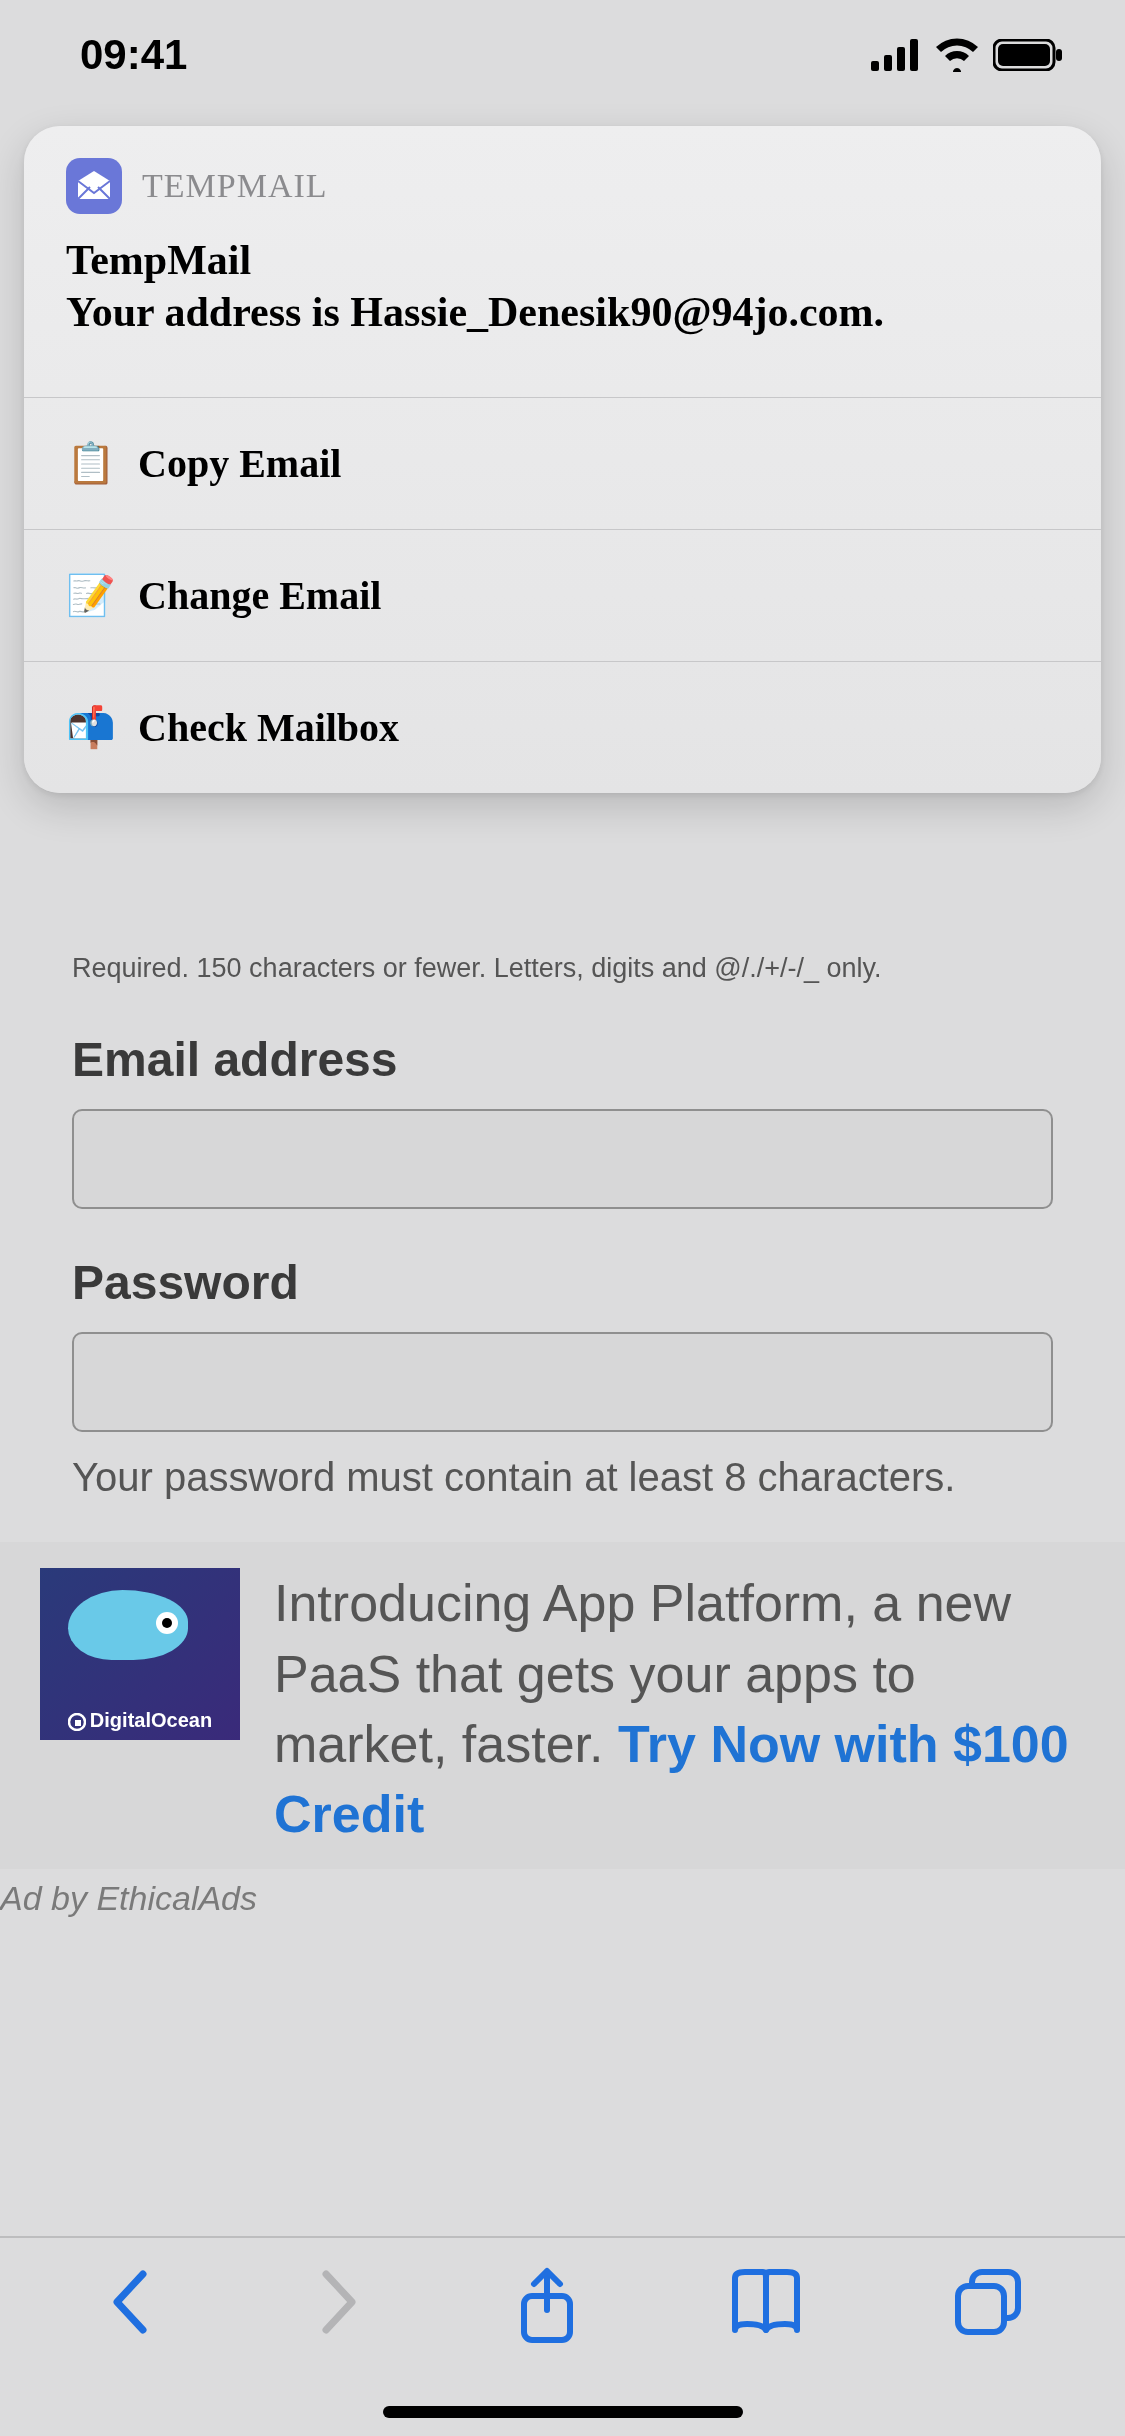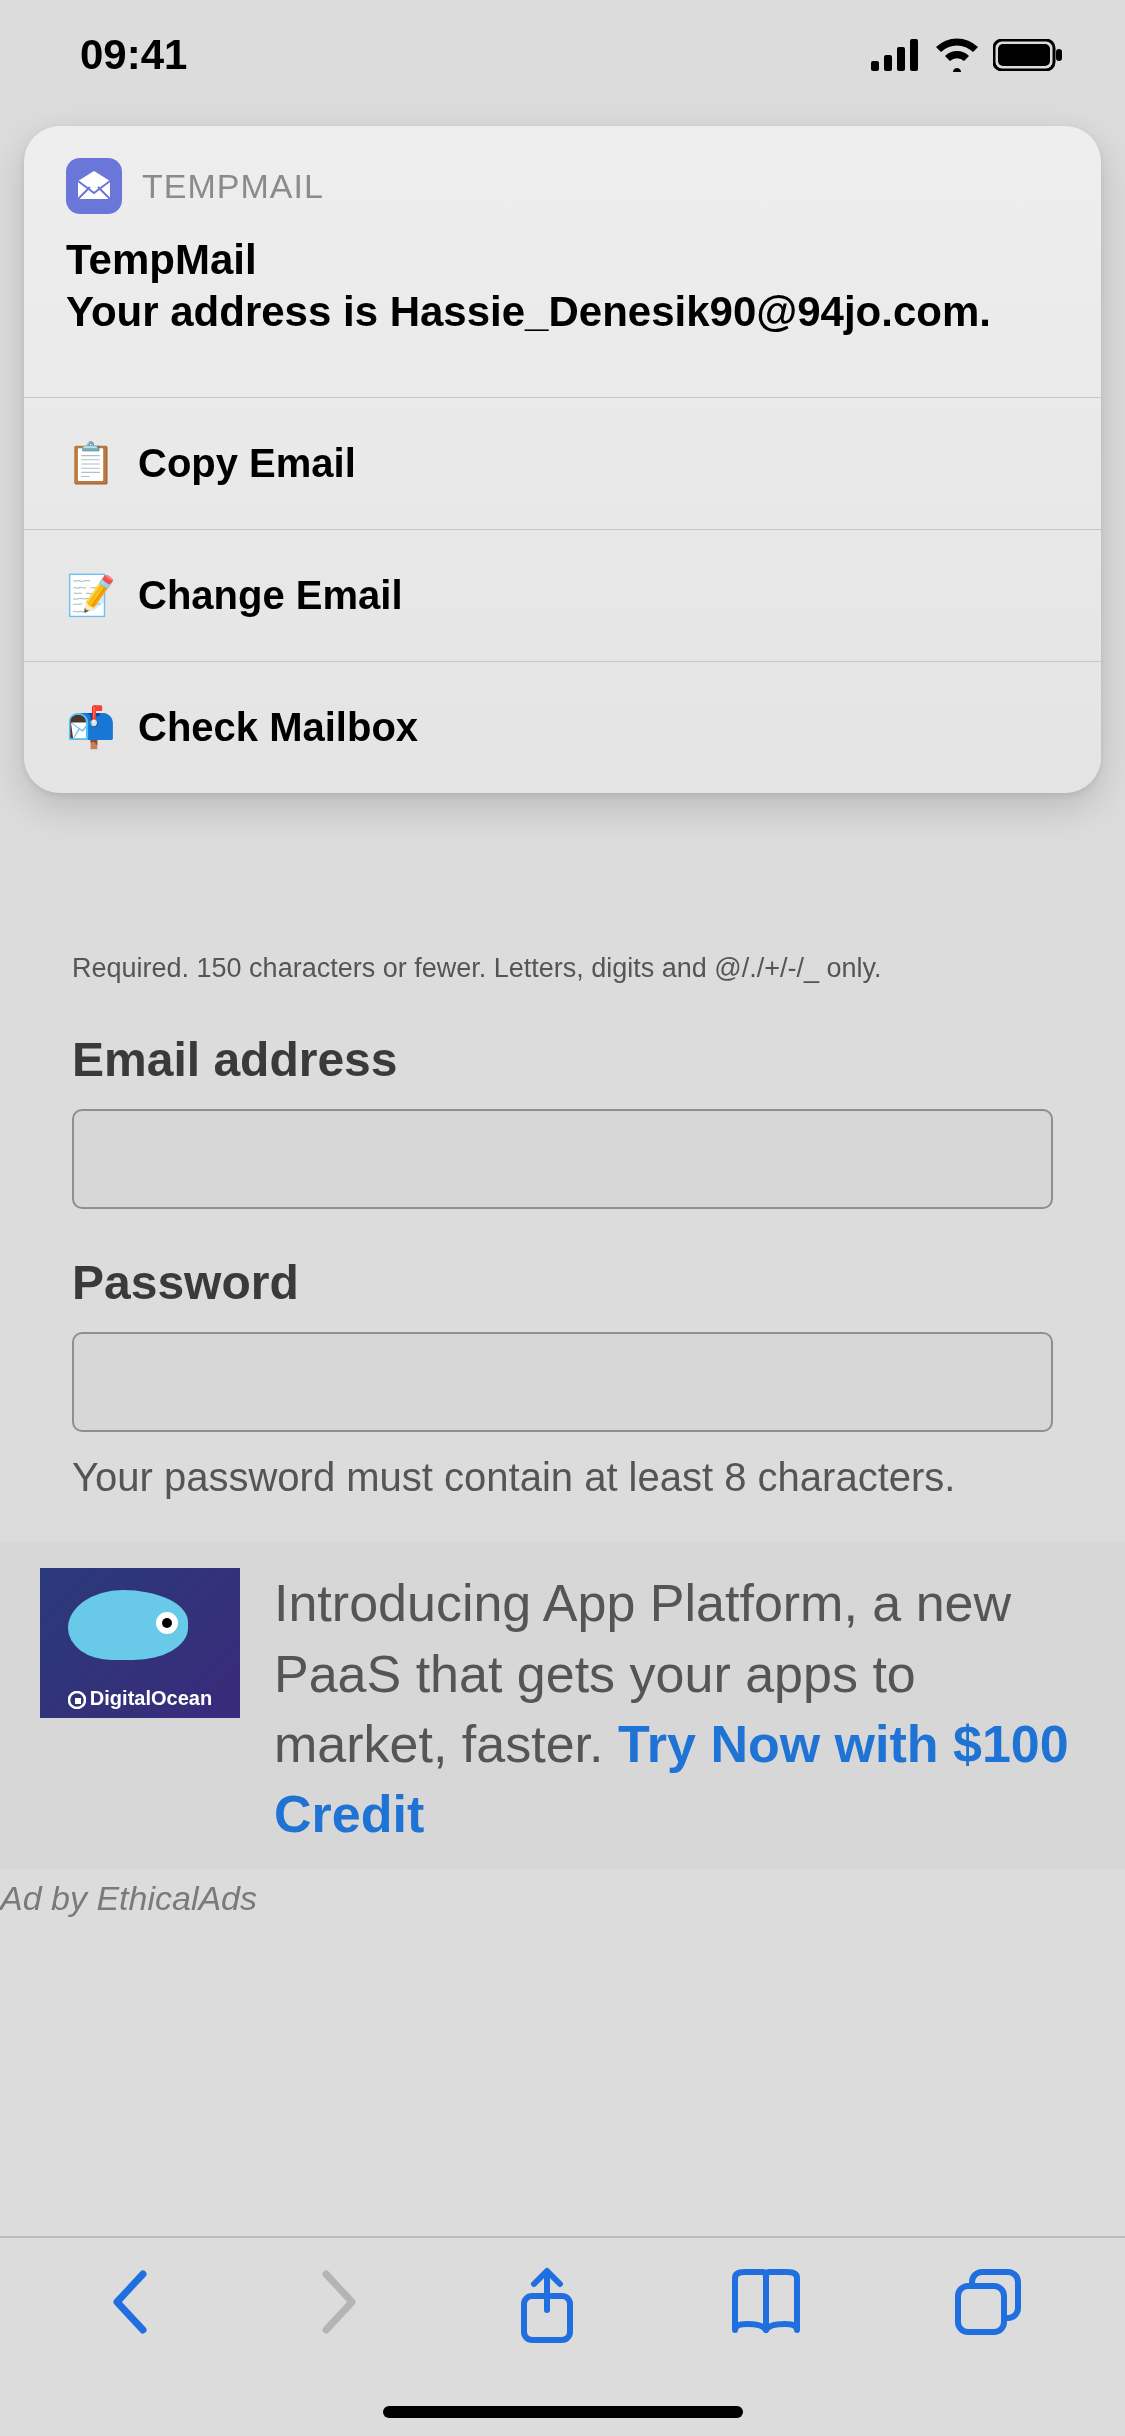--- a/index.html
+++ b/index.html
@@ -71,21 +71,21 @@
   
   .ad {
     margin-top: 38px;
     padding: 26px 40px 20px 40px;
     display: flex;
     gap: 34px;
     align-items: flex-start;
     background: #d7d7d8;
   }
   .ad-img {
-    width: 200px; height: 150px;
+    width: 200px; height: 172px;
     background: linear-gradient(135deg,#2a3a7a,#3a2a7a);
     position: relative;
     flex-shrink: 0;
     overflow: hidden;
   }
   .ad-shark {
     position:absolute; left:28px; top:22px;
     width:120px; height:70px;
     background:#69c9e8;
     border-radius: 50% 60% 50% 40% / 60% 50% 50% 50%;
@@ -129,20 +129,21 @@
   }
 
   
   .banner {
     position:absolute;
     top:126px; left:24px; right:24px;
     background:linear-gradient(#eeeeef,#e4e4e5);
     border-radius:36px;
     box-shadow:0 14px 38px rgba(0,0,0,.16), 0 2px 6px rgba(0,0,0,.08);
     overflow:hidden;
+    font-family:Liberation Serif, serif;
   }
   .banner-head{
     display:flex; align-items:center; gap:20px;
     padding:32px 42px 16px 42px;
   }
   .app-icon{
     width:56px; height:56px; border-radius:14px;
     background:#6a77d8;
     display:flex;align-items:center;justify-content:center;
   }

